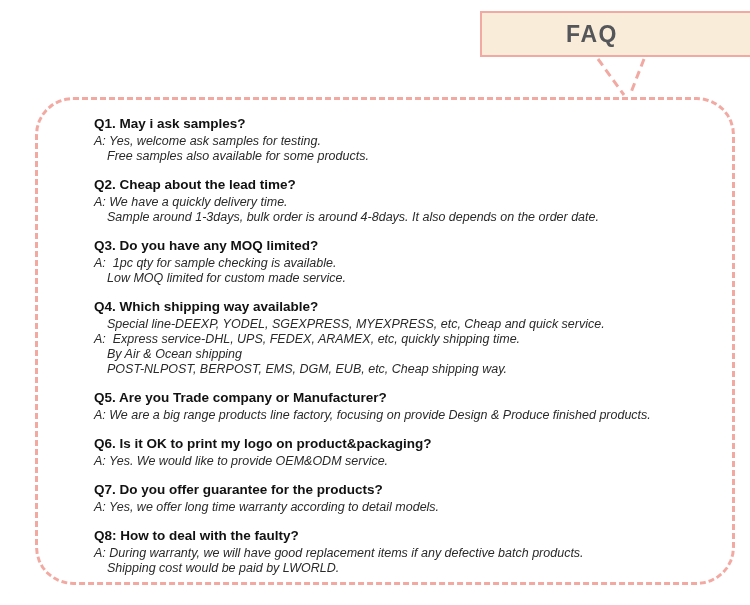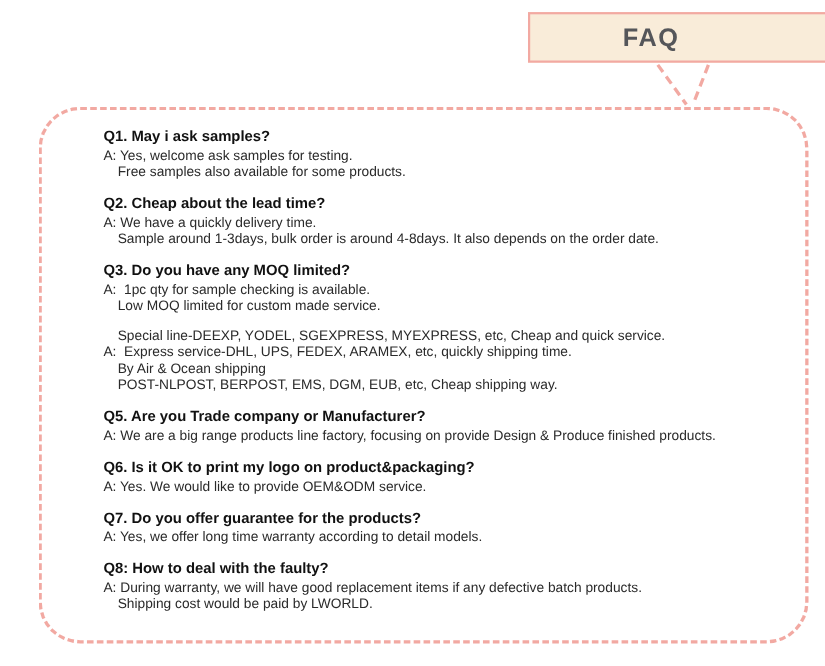--- a/index.html
+++ b/index.html
@@ -59,20 +59,21 @@
     font-weight:bold;
     color:#111111;
     line-height:17px;
     margin-bottom:2px;
   }
   .answer-line{
     font-size:12.5px;
     line-height:15px;
     color:#2a2a2a;
     white-space:pre-wrap;
+    font-style:italic;
   }
   .answer-line.indent{
     padding-left:13px;
   }
 </style>
 </head>
 <body>
 
 <div class="faq-header">
   <span class="title">FAQ</span>
@@ -103,20 +104,21 @@
 
   <div class="faq-item">
     <div class="question">Q3. Do you have any MOQ limited?</div>
     <div class="answer-lines">
           <div class="answer-line">A:  1pc qty for sample checking is available.</div>
           <div class="answer-line indent">Low MOQ limited for custom made service.</div>
         </div>
   </div>
 
   <div class="faq-item">
+    <div class="question">Q4. Which shipping way available?</div>
     <div class="answer-lines">
           <div class="answer-line indent">Special line-DEEXP, YODEL, SGEXPRESS, MYEXPRESS, etc, Cheap and quick service.</div>
           <div class="answer-line">A:  Express service-DHL, UPS, FEDEX, ARAMEX, etc, quickly shipping time.</div>
           <div class="answer-line indent">By Air &amp; Ocean shipping</div>
           <div class="answer-line indent">POST-NLPOST, BERPOST, EMS, DGM, EUB, etc, Cheap shipping way.</div>
         </div>
   </div>
 
   <div class="faq-item">
     <div class="question">Q5. Are you Trade company or Manufacturer?</div>

